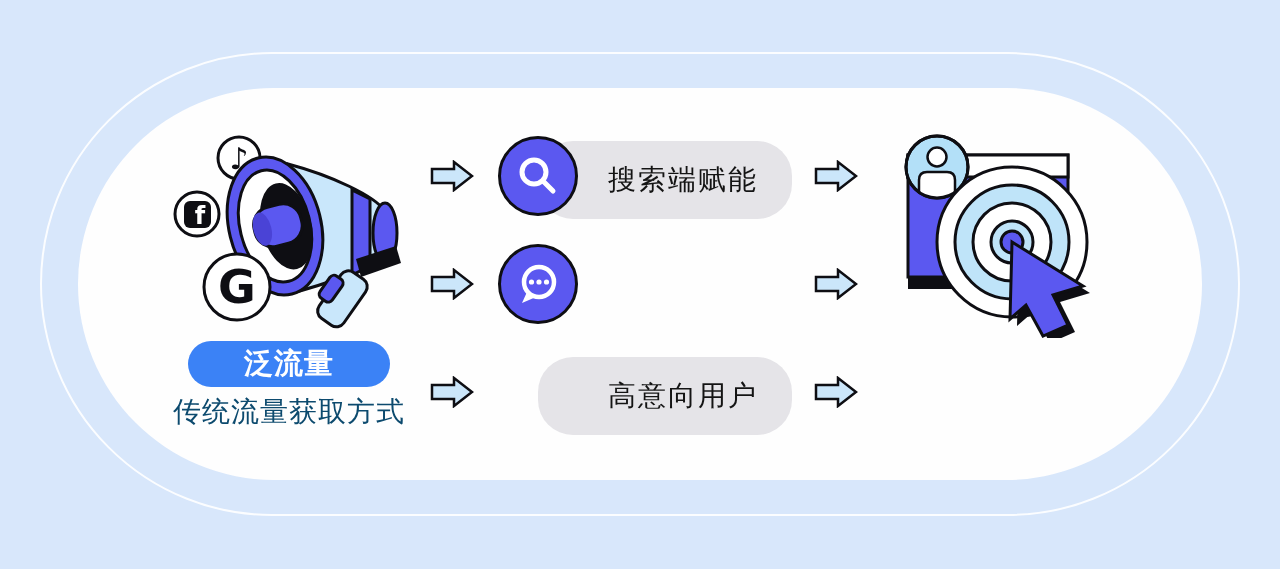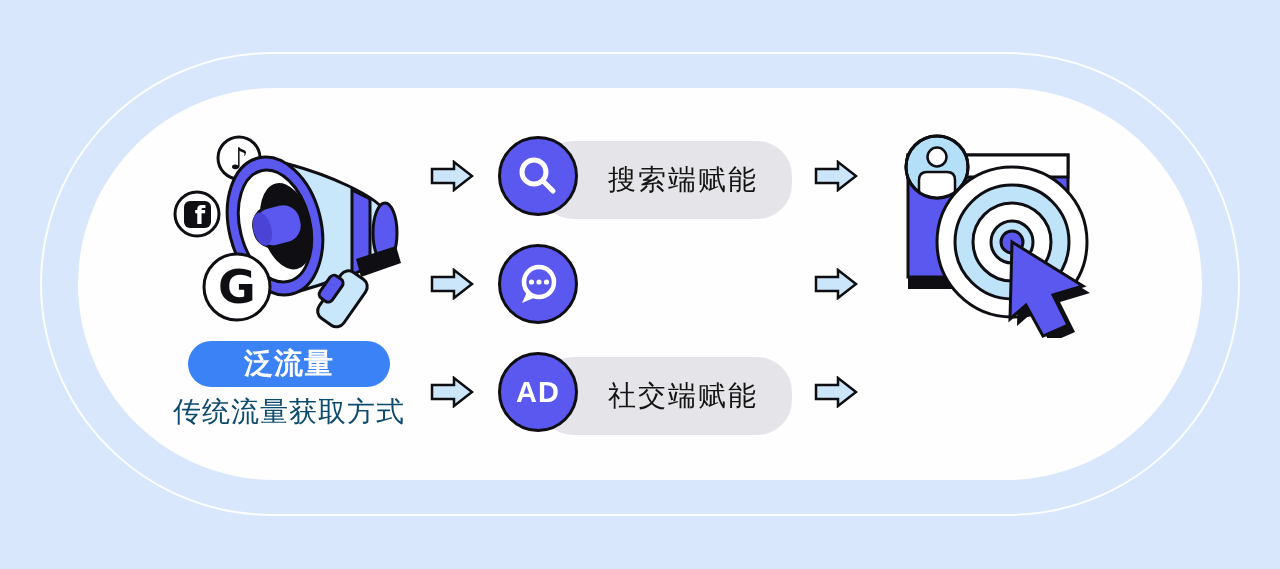--- a/index.html
+++ b/index.html
@@ -124,24 +124,21 @@
       <circle cx="31.5" cy="21" r="2.6" fill="#ffffff"></circle>
     </svg>
   </div>
   <svg class="arrow" style="left:814px; top:268px;" viewBox="0 0 44 32">
     <path d="M2,9 L24,9 L24,2 L42,16 L24,30 L24,23 L2,23 Z" fill="#cbe6fa" stroke="#0e0e13" stroke-width="2.5"></path>
   </svg>
 
   <svg class="arrow" style="left:430px; top:376px;" viewBox="0 0 44 32">
     <path d="M2,9 L24,9 L24,2 L42,16 L24,30 L24,23 L2,23 Z" fill="#cbe6fa" stroke="#0e0e13" stroke-width="2.5"></path>
   </svg>
-  <div class="chan-circle" style="top:352px;">
-    <span class="ad-text">AD</span>
-  </div>
-  <div class="chan-pill" style="top:357px;">社交端赋能</div>
+  <div class="chan-pill" style="top:357px;">高意向用户</div>
   <svg class="arrow" style="left:814px; top:376px;" viewBox="0 0 44 32">
     <path d="M2,9 L24,9 L24,2 L42,16 L24,30 L24,23 L2,23 Z" fill="#cbe6fa" stroke="#0e0e13" stroke-width="2.5"></path>
   </svg>
 
   <svg style="position:absolute; left:893px; top:128px;" width="205" height="210" viewBox="0 0 205 210">
 
     <g>
       <rect x="15" y="27" width="160" height="122" fill="#5b58f0" stroke="#0e0e13" stroke-width="3"></rect>
       <rect x="15" y="27" width="160" height="22" fill="#ffffff" stroke="#0e0e13" stroke-width="3"></rect>
       <rect x="15" y="149" width="160" height="12" fill="#0e0e13"></rect>

